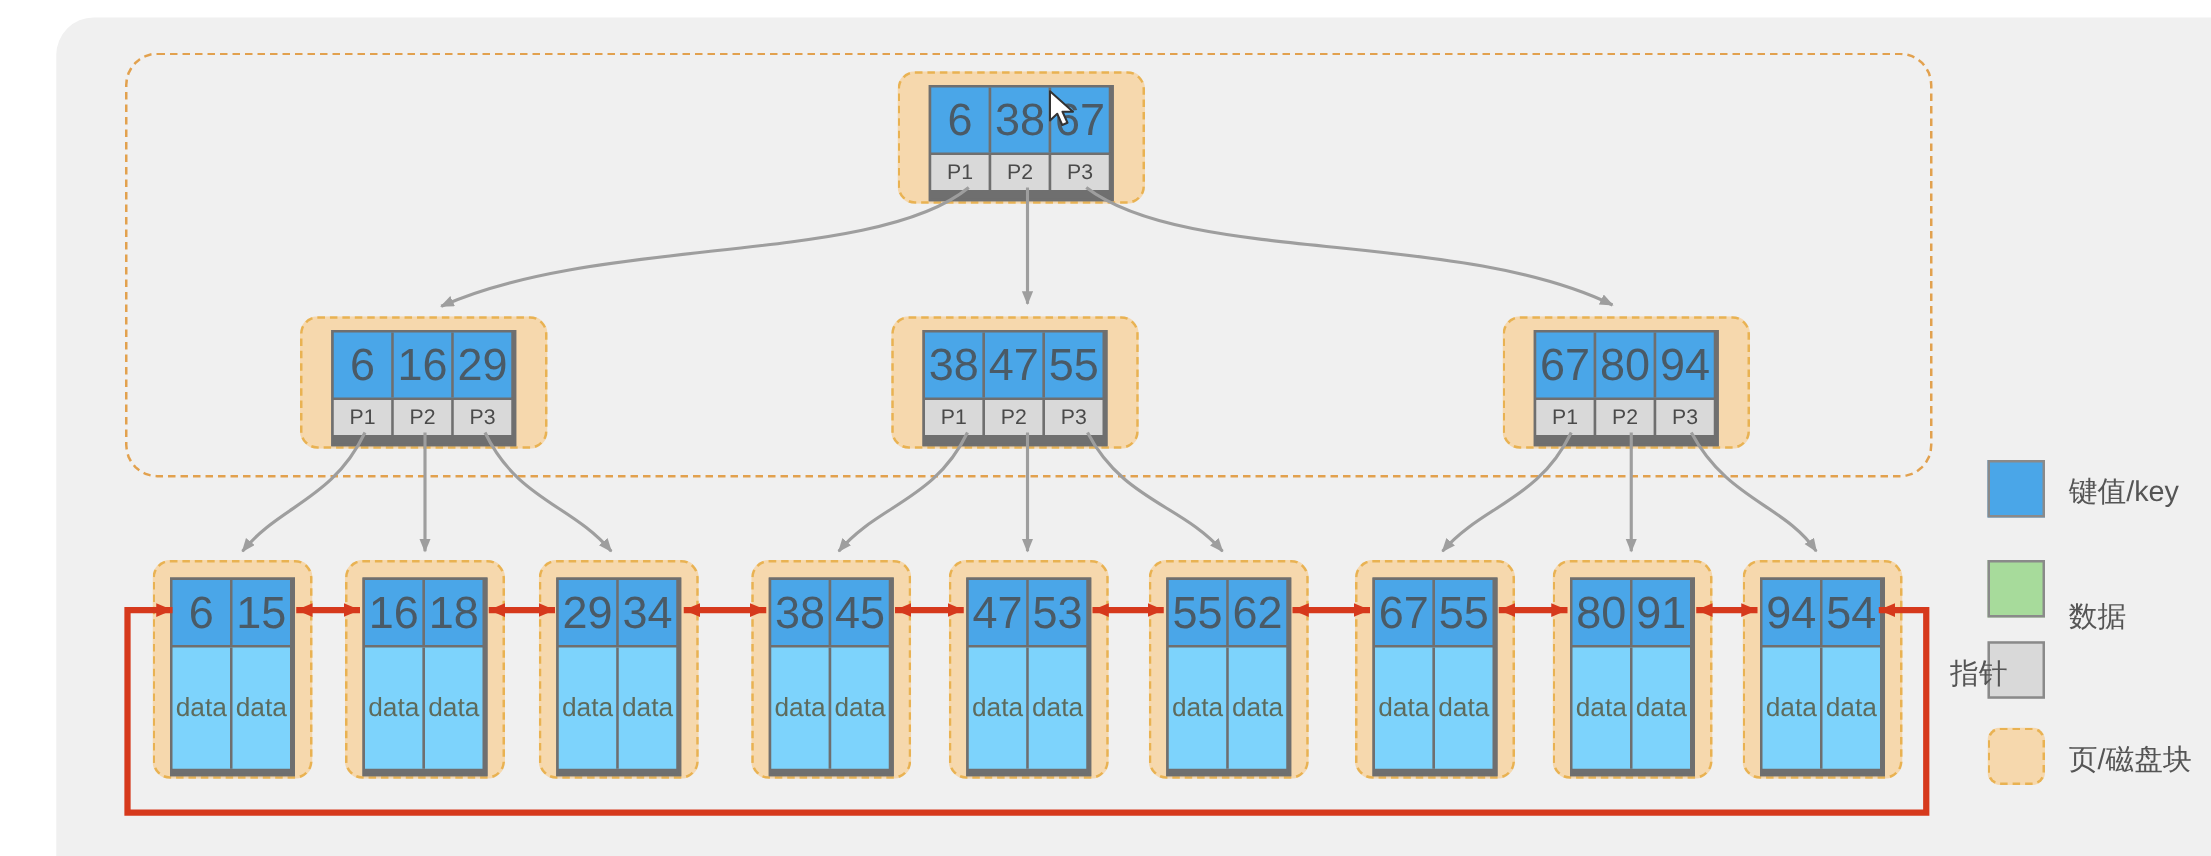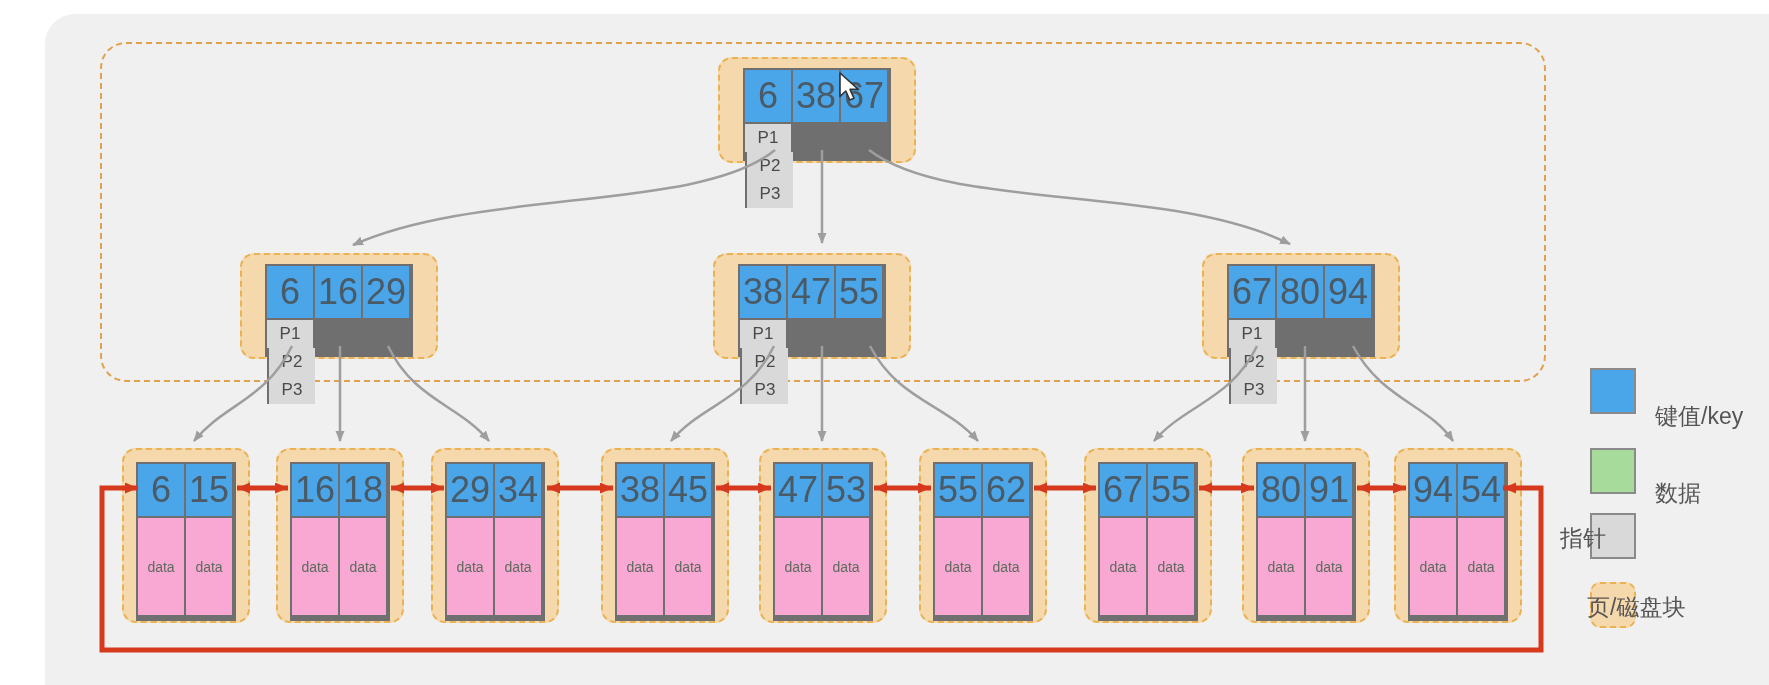--- a/index.html
+++ b/index.html
@@ -13,31 +13,31 @@
              letter-spacing:1px;z-index:2;white-space:nowrap;}
   
   .page-box{position:absolute;background:#f6d8ad;border:2px dashed #e9b252;border-radius:14px;
             box-sizing:content-box;display:flex;justify-content:center;z-index:3;}
   .internal{width:194px;height:93px;padding-top:9px;}
   .leafbox{width:124px;height:159px;padding-top:12px;}
   .ntable{border:2px solid #6f6f6f;background:#6f6f6f;}
   .row{display:flex;}
   .cell{display:flex;align-items:center;justify-content:center;border-left:2px solid #6f6f6f;}
   .cell:first-child{border-left:none;}
-  .ptrs{border-top:2px solid #6f6f6f;flex-direction:column;}
+  .ptrs{border-top:2px solid #6f6f6f;}
   .datarow{border-top:2px solid #6f6f6f;}
   .internal .ntable{width:144px;}
   .internal .cell.key{width:46px;height:52px;}
   .internal .cell.ptr{width:46px;height:28px;}
   .leafbox .ntable{width:96px;}
   .leafbox .cell.key{width:46px;height:52px;}
   .leafbox .cell.data{width:46px;height:97px;}
   .cell.key{background:#4aa6e8;font-size:36px;color:#4a5a66;}
   .cell.ptr{background:#d9d9d9;font-size:17px;color:#4a4a4a;}
-  .cell.data{background:#f9a8d4;font-size:14px;color:#5d6b5d;align-items:center;}
+  .cell.data{background:#7dd3fc;font-size:21px;color:#5d6b5d;align-items:center;}
   
   .sw{position:absolute;width:46px;height:46px;box-sizing:border-box;z-index:3;}
   .sw-key{background:#4aa6e8;border:2px solid #8a8a8a;}
   .sw-data{background:#a7db9b;border:2px solid #8a8a8a;}
   .sw-ptr{background:#d9d9d9;border:2px solid #8a8a8a;}
   .sw-page{background:#f6d8ad;border:2px dashed #e9b252;border-radius:10px;}
   .legend-label{position:absolute;font-size:23px;color:#555;z-index:3;white-space:nowrap;}
   .arrows{position:absolute;left:0;top:0;z-index:4;pointer-events:none;}
   .cursor{position:absolute;left:838px;top:72px;z-index:6;}
 </style>
@@ -219,27 +219,27 @@
         <div class="cell key">54</div>
       </div>
       <div class="row datarow">
         <div class="cell data">data</div>
         <div class="cell data">data</div>
       </div>
     </div>
   </div>
 
   <div class="sw sw-key" style="left:1590px;top:368px;"></div>
-  <div class="legend-label" style="left:1655px;top:378px;margin-top:23px;">键值/key</div>
+  <div class="legend-label" style="left:1655px;top:378px;">键值/key</div>
   <div class="sw sw-data" style="left:1590px;top:448px;"></div>
   <div class="legend-label" style="left:1655px;top:458px;margin-top:20px;">数据</div>
   <div class="sw sw-ptr" style="left:1590px;top:513px;"></div>
   <div class="legend-label" style="left:1560px;top:523px;">指针</div>
   <div class="sw sw-page" style="left:1590px;top:582px;"></div>
-  <div class="legend-label" style="left:1587px;top:592px;">页/磁盘块</div>
+  <div class="legend-label" style="left:1655px;top:592px;">页/磁盘块</div>
 
   <svg class="arrows" width="1769" height="685" viewBox="0 0 1769 685">
     <defs>
       <marker id="ga" markerUnits="userSpaceOnUse" markerWidth="14" markerHeight="12" refX="10" refY="4.5" orient="auto-start-reverse">
         <path d="M0,0 L11,4.5 L0,9 Z" fill="#9e9e9e"></path>
       </marker>
       <marker id="ra" markerUnits="userSpaceOnUse" markerWidth="16" markerHeight="14" refX="13" refY="5.5" orient="auto-start-reverse">
         <path d="M0,0 L13,5.5 L0,11 Z" fill="#d6391c"></path>
       </marker>
     </defs>

